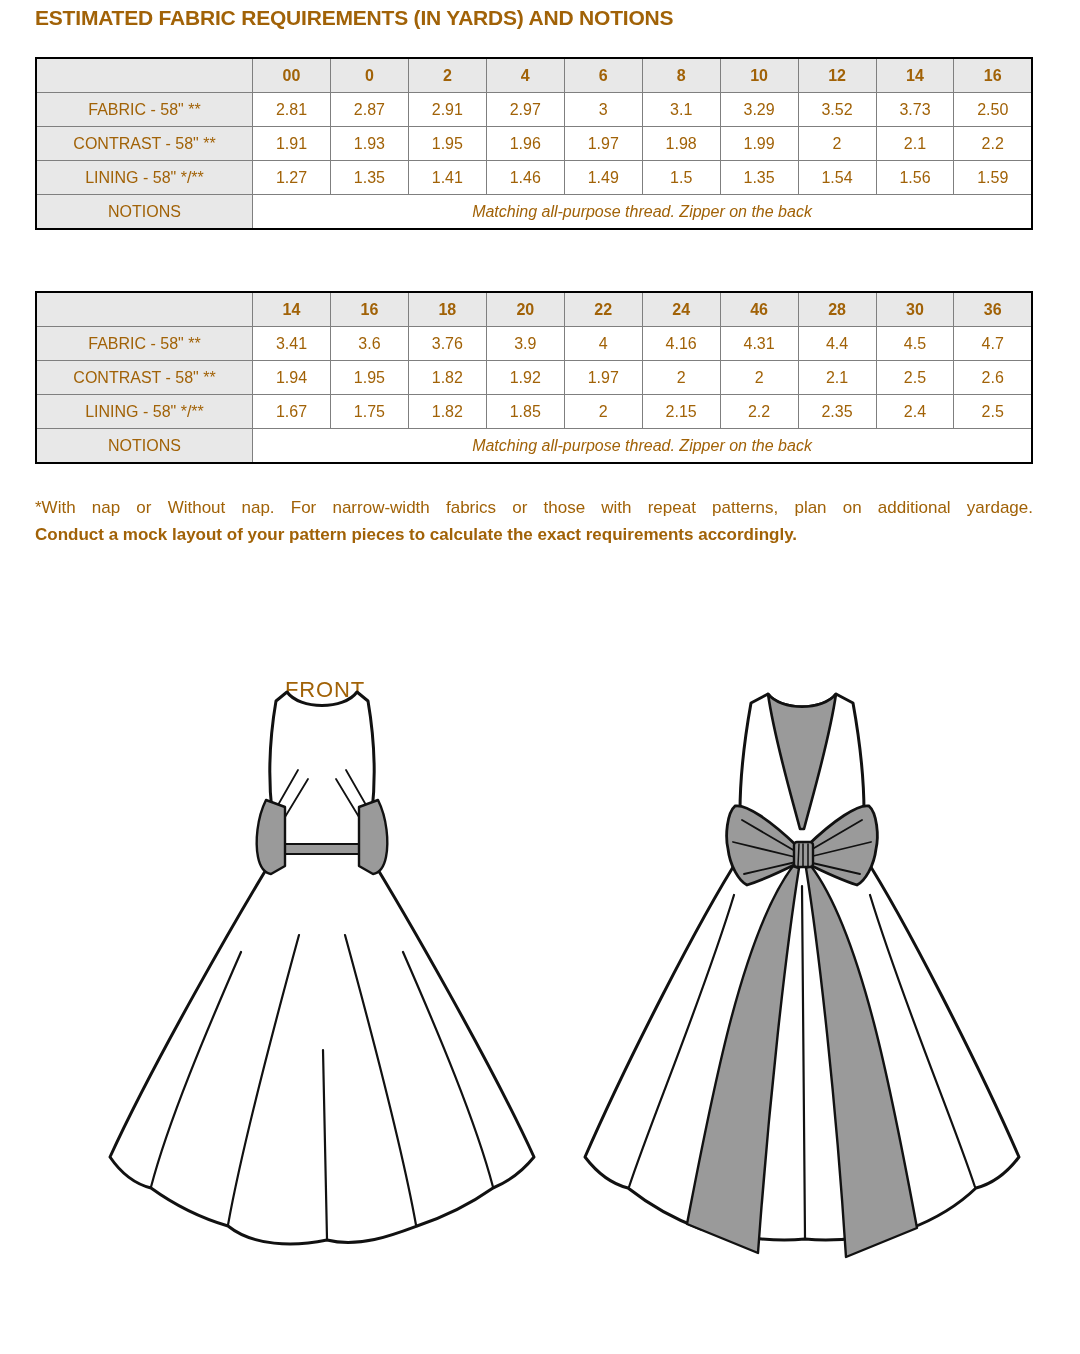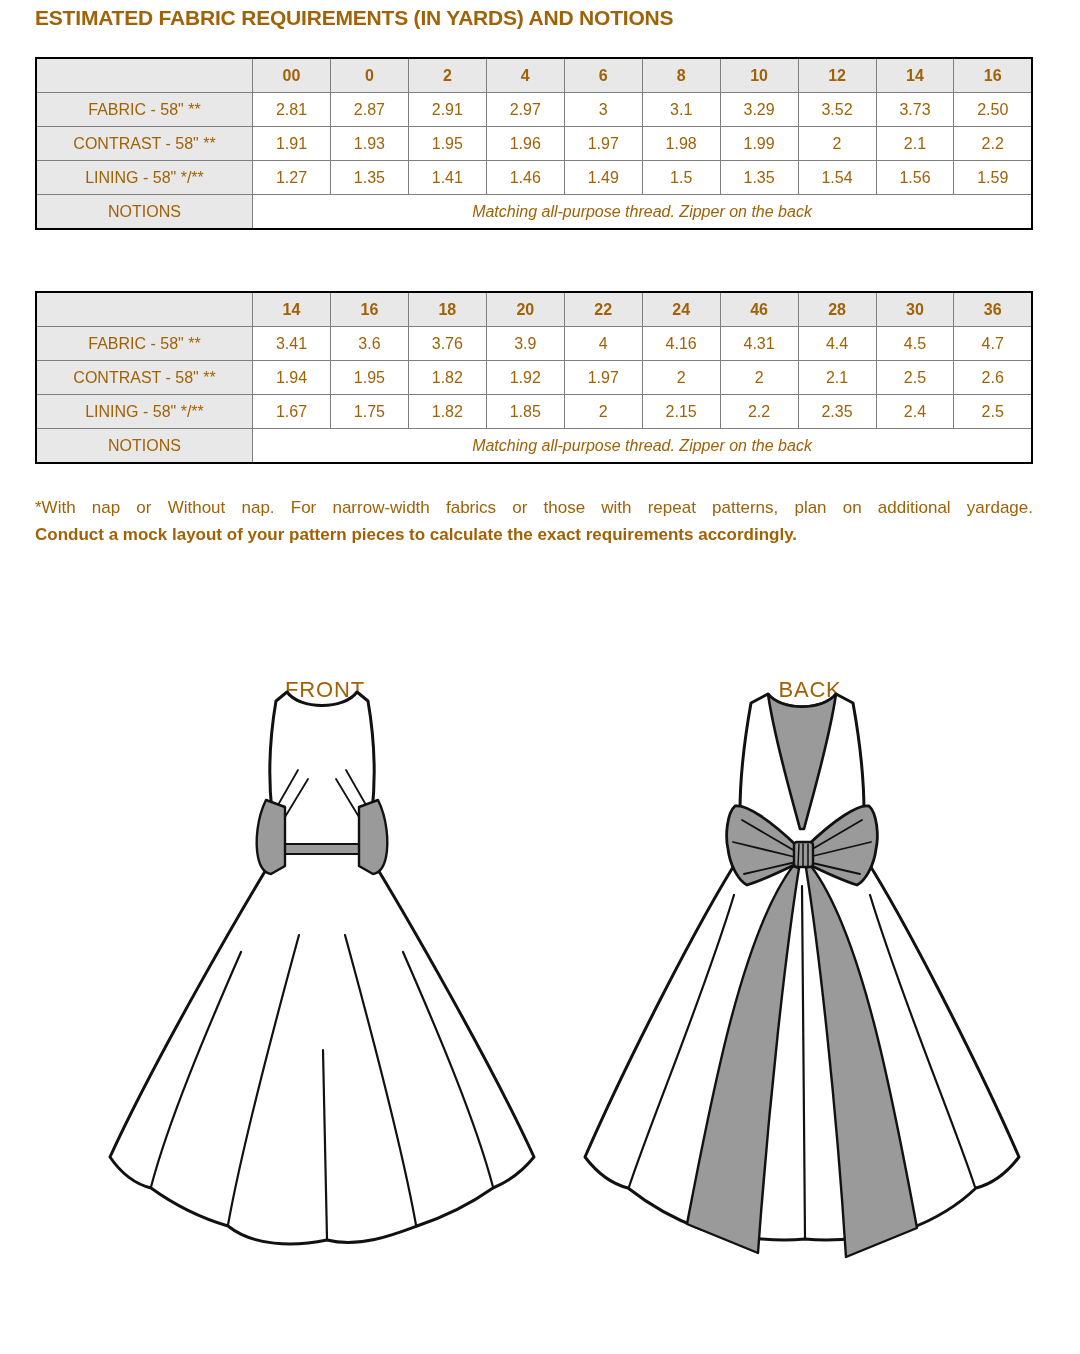--- a/index.html
+++ b/index.html
@@ -169,21 +169,20 @@
         </tr>
       </tbody>
     </table>
 
   <div class="note">
     <div class="l1">*With nap or Without nap. For narrow-width fabrics or those with repeat patterns, plan on additional yardage.</div>
     <div class="l2">Conduct a mock layout of your pattern pieces to calculate the exact requirements accordingly.</div>
   </div>
 
   <div class="fig-label" id="front-label">FRONT</div>
-  <div class="fig-label" id="back-label">BACK</div>
 
   <svg class="dress" id="front-svg" viewBox="90 678 470 592">
     <g fill="none" stroke="#111" stroke-linejoin="round" stroke-linecap="round">
 
       <path fill="#fff" stroke-width="3" d="M 280,858 L 272,812 C 268,776 269,742 276,701 L 287,692 C 300,710 344,710 357,692 L 368,701 C 375,742 376,776 372,812 L 364,858"></path>
 
       <path stroke-width="1.8" d="M 274,812 L 298,770 M 282,822 L 308,779 M 370,812 L 346,770 M 362,822 L 336,779"></path>
 
       <path fill="#fff" stroke-width="3" d="M 278,850 C 238,915 153,1063 110,1157 Q 127,1182 151,1188 Q 187,1214 228,1226 C 253,1246 293,1247 327,1240 C 359,1248 393,1235 417,1226 Q 459,1212 493,1188 Q 517,1178 534,1157 C 491,1063 406,915 366,850 Z"></path>
 

